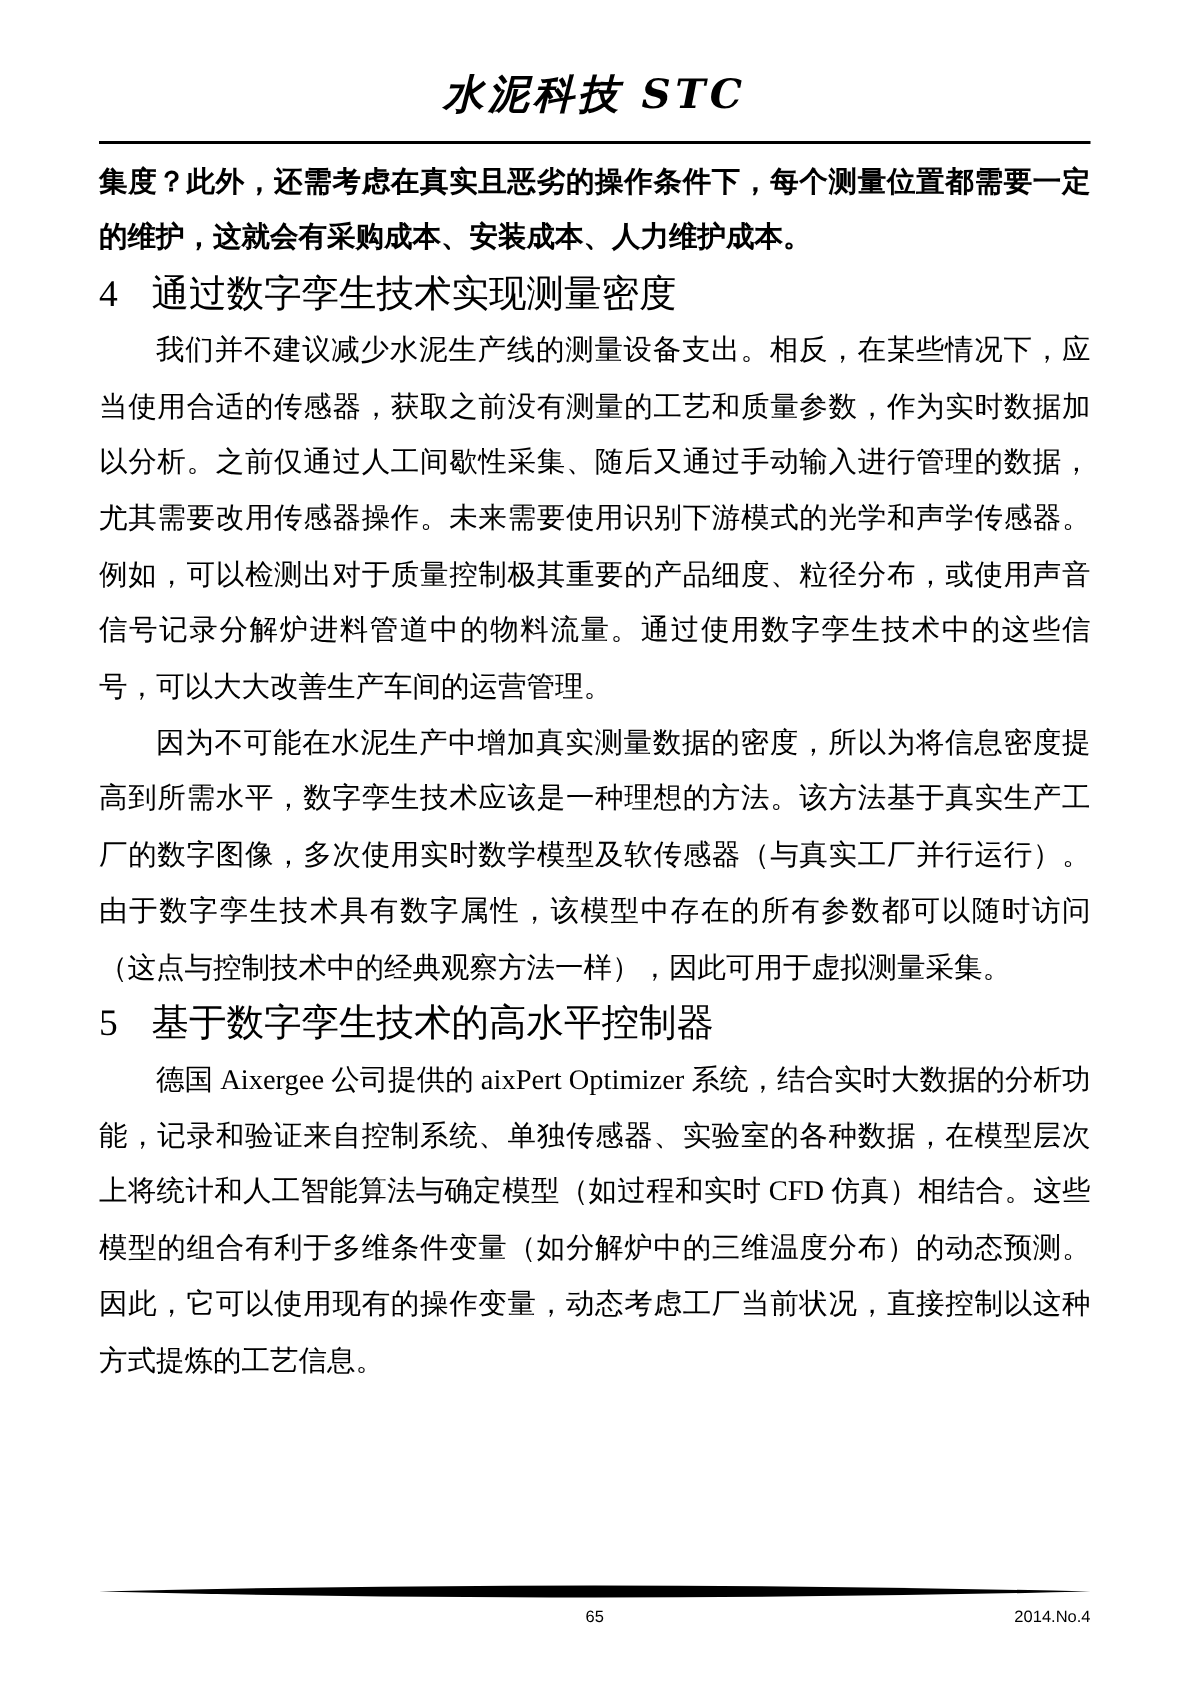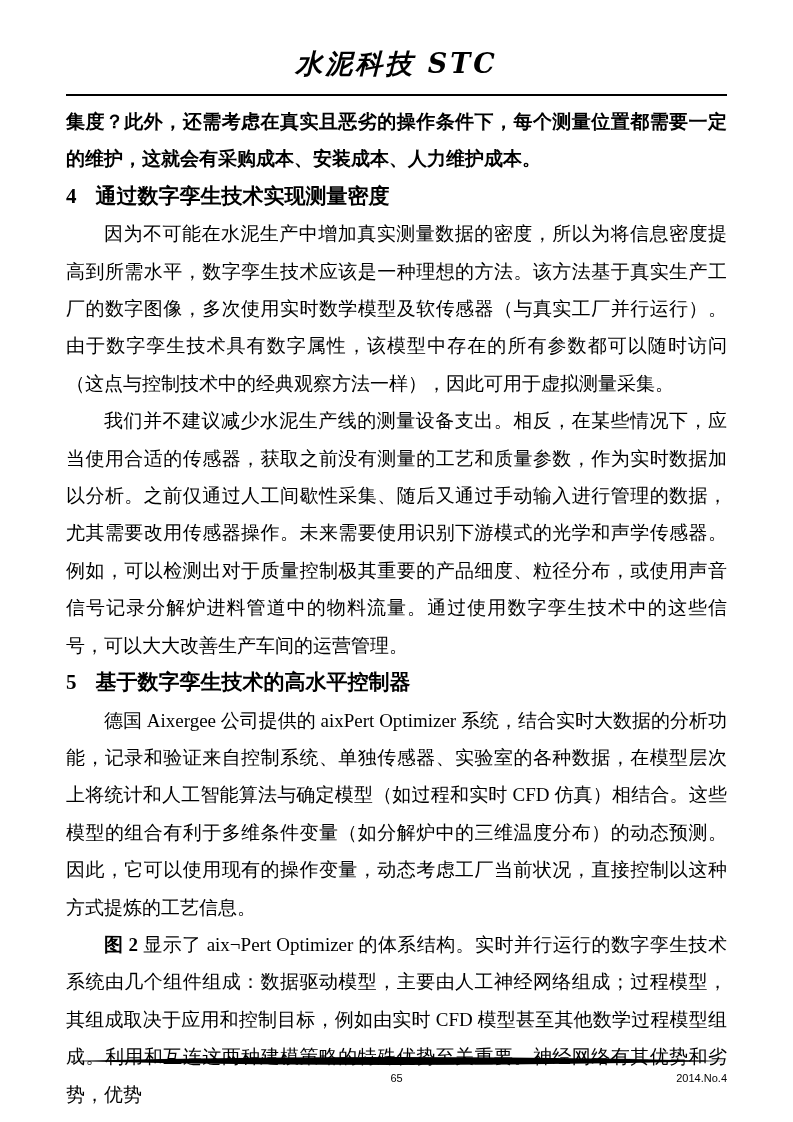--- a/index.html
+++ b/index.html
@@ -36,23 +36,23 @@
     margin: 7px 66px 0 66px;
     font-size: 19px;
     line-height: 37.4px;
     text-align: justify;
     text-justify: inter-character;
   }
   .para { margin: 0; text-indent: 2em; }
   .para.continued { text-indent: 0; font-weight: bold; }
   .section-heading {
     margin: 0;
-    font-size: 21px;
+    font-size: 25px;
     line-height: 37.4px;
-    font-weight: bold;
+    font-weight: normal;
     text-indent: 0;
     font-family: "Liberation Serif", "DejaVu Serif", serif;
   }
   .section-heading .section-number { margin-right: 0.9em; }
   .figure-ref { font-weight: bold; }
   
   .footer {
     position: absolute;
     left: 66px;
     right: 66px;
@@ -89,29 +89,28 @@
     <div class="journal-title">水泥科技 STC</div>
     <div class="header-rule"></div>
   </header>
 
   <main class="body-text">
 
     <p class="para continued">集度？此外，还需考虑在真实且恶劣的操作条件下，每个测量位置都需要一定的维护，这就会有采购成本、安装成本、人力维护成本。</p>
 
     <h2 class="section-heading"><span class="section-number">4</span><span>通过数字孪生技术实现测量密度</span></h2>
 
+    <p class="para">我们并不建议减少水泥生产线的测量设备支出。相反，在某些情况下，应当使用合适的传感器，获取之前没有测量的工艺和质量参数，作为实时数据加以分析。之前仅通过人工间歇性采集、随后又通过手动输入进行管理的数据，尤其需要改用传感器操作。未来需要使用识别下游模式的光学和声学传感器。例如，可以检测出对于质量控制极其重要的产品细度、粒径分布，或使用声音信号记录分解炉进料管道中的物料流量。通过使用数字孪生技术中的这些信号，可以大大改善生产车间的运营管理。</p>
+
     <p class="para">因为不可能在水泥生产中增加真实测量数据的密度，所以为将信息密度提高到所需水平，数字孪生技术应该是一种理想的方法。该方法基于真实生产工厂的数字图像，多次使用实时数学模型及软传感器（与真实工厂并行运行）。由于数字孪生技术具有数字属性，该模型中存在的所有参数都可以随时访问（这点与控制技术中的经典观察方法一样），因此可用于虚拟测量采集。</p>
-
-    <p class="para">我们并不建议减少水泥生产线的测量设备支出。相反，在某些情况下，应当使用合适的传感器，获取之前没有测量的工艺和质量参数，作为实时数据加以分析。之前仅通过人工间歇性采集、随后又通过手动输入进行管理的数据，尤其需要改用传感器操作。未来需要使用识别下游模式的光学和声学传感器。例如，可以检测出对于质量控制极其重要的产品细度、粒径分布，或使用声音信号记录分解炉进料管道中的物料流量。通过使用数字孪生技术中的这些信号，可以大大改善生产车间的运营管理。</p>
 
     <h2 class="section-heading"><span class="section-number">5</span><span>基于数字孪生技术的高水平控制器</span></h2>
 
     <p class="para">德国 Aixergee 公司提供的 aixPert Optimizer 系统，结合实时大数据的分析功能，记录和验证来自控制系统、单独传感器、实验室的各种数据，在模型层次上将统计和人工智能算法与确定模型（如过程和实时 CFD 仿真）相结合。这些模型的组合有利于多维条件变量（如分解炉中的三维温度分布）的动态预测。因此，它可以使用现有的操作变量，动态考虑工厂当前状况，直接控制以这种方式提炼的工艺信息。</p>
 
-    <p class="para"><strong class="figure-ref">图 2</strong><span> 显示了 aix¬Pert Optimizer 的体系结构。实时并行运行的数字孪生技术系统由几个组件组成：数据驱动模型，主要由人工神经网络组成；过程模型，其组成取决于应用和控制目标，例如由实时 CFD 模型甚至其他数学过程模型组成。利用和互连这两种建模策略的特殊优势至关重要。神经网络有其优势和劣势，优势</span></p>
 
   </main>
 
   <footer class="footer">
     <svg class="footer-bar" viewBox="0 0 661 10" preserveAspectRatio="none" aria-hidden="true">
       <path d="M0,5 Q330,-3 661,5 Q330,13 0,5 Z"></path>
     </svg>
     <div class="footer-meta">
       <span class="page-number">65</span>
       <span class="issue-number">2014.No.4</span>

